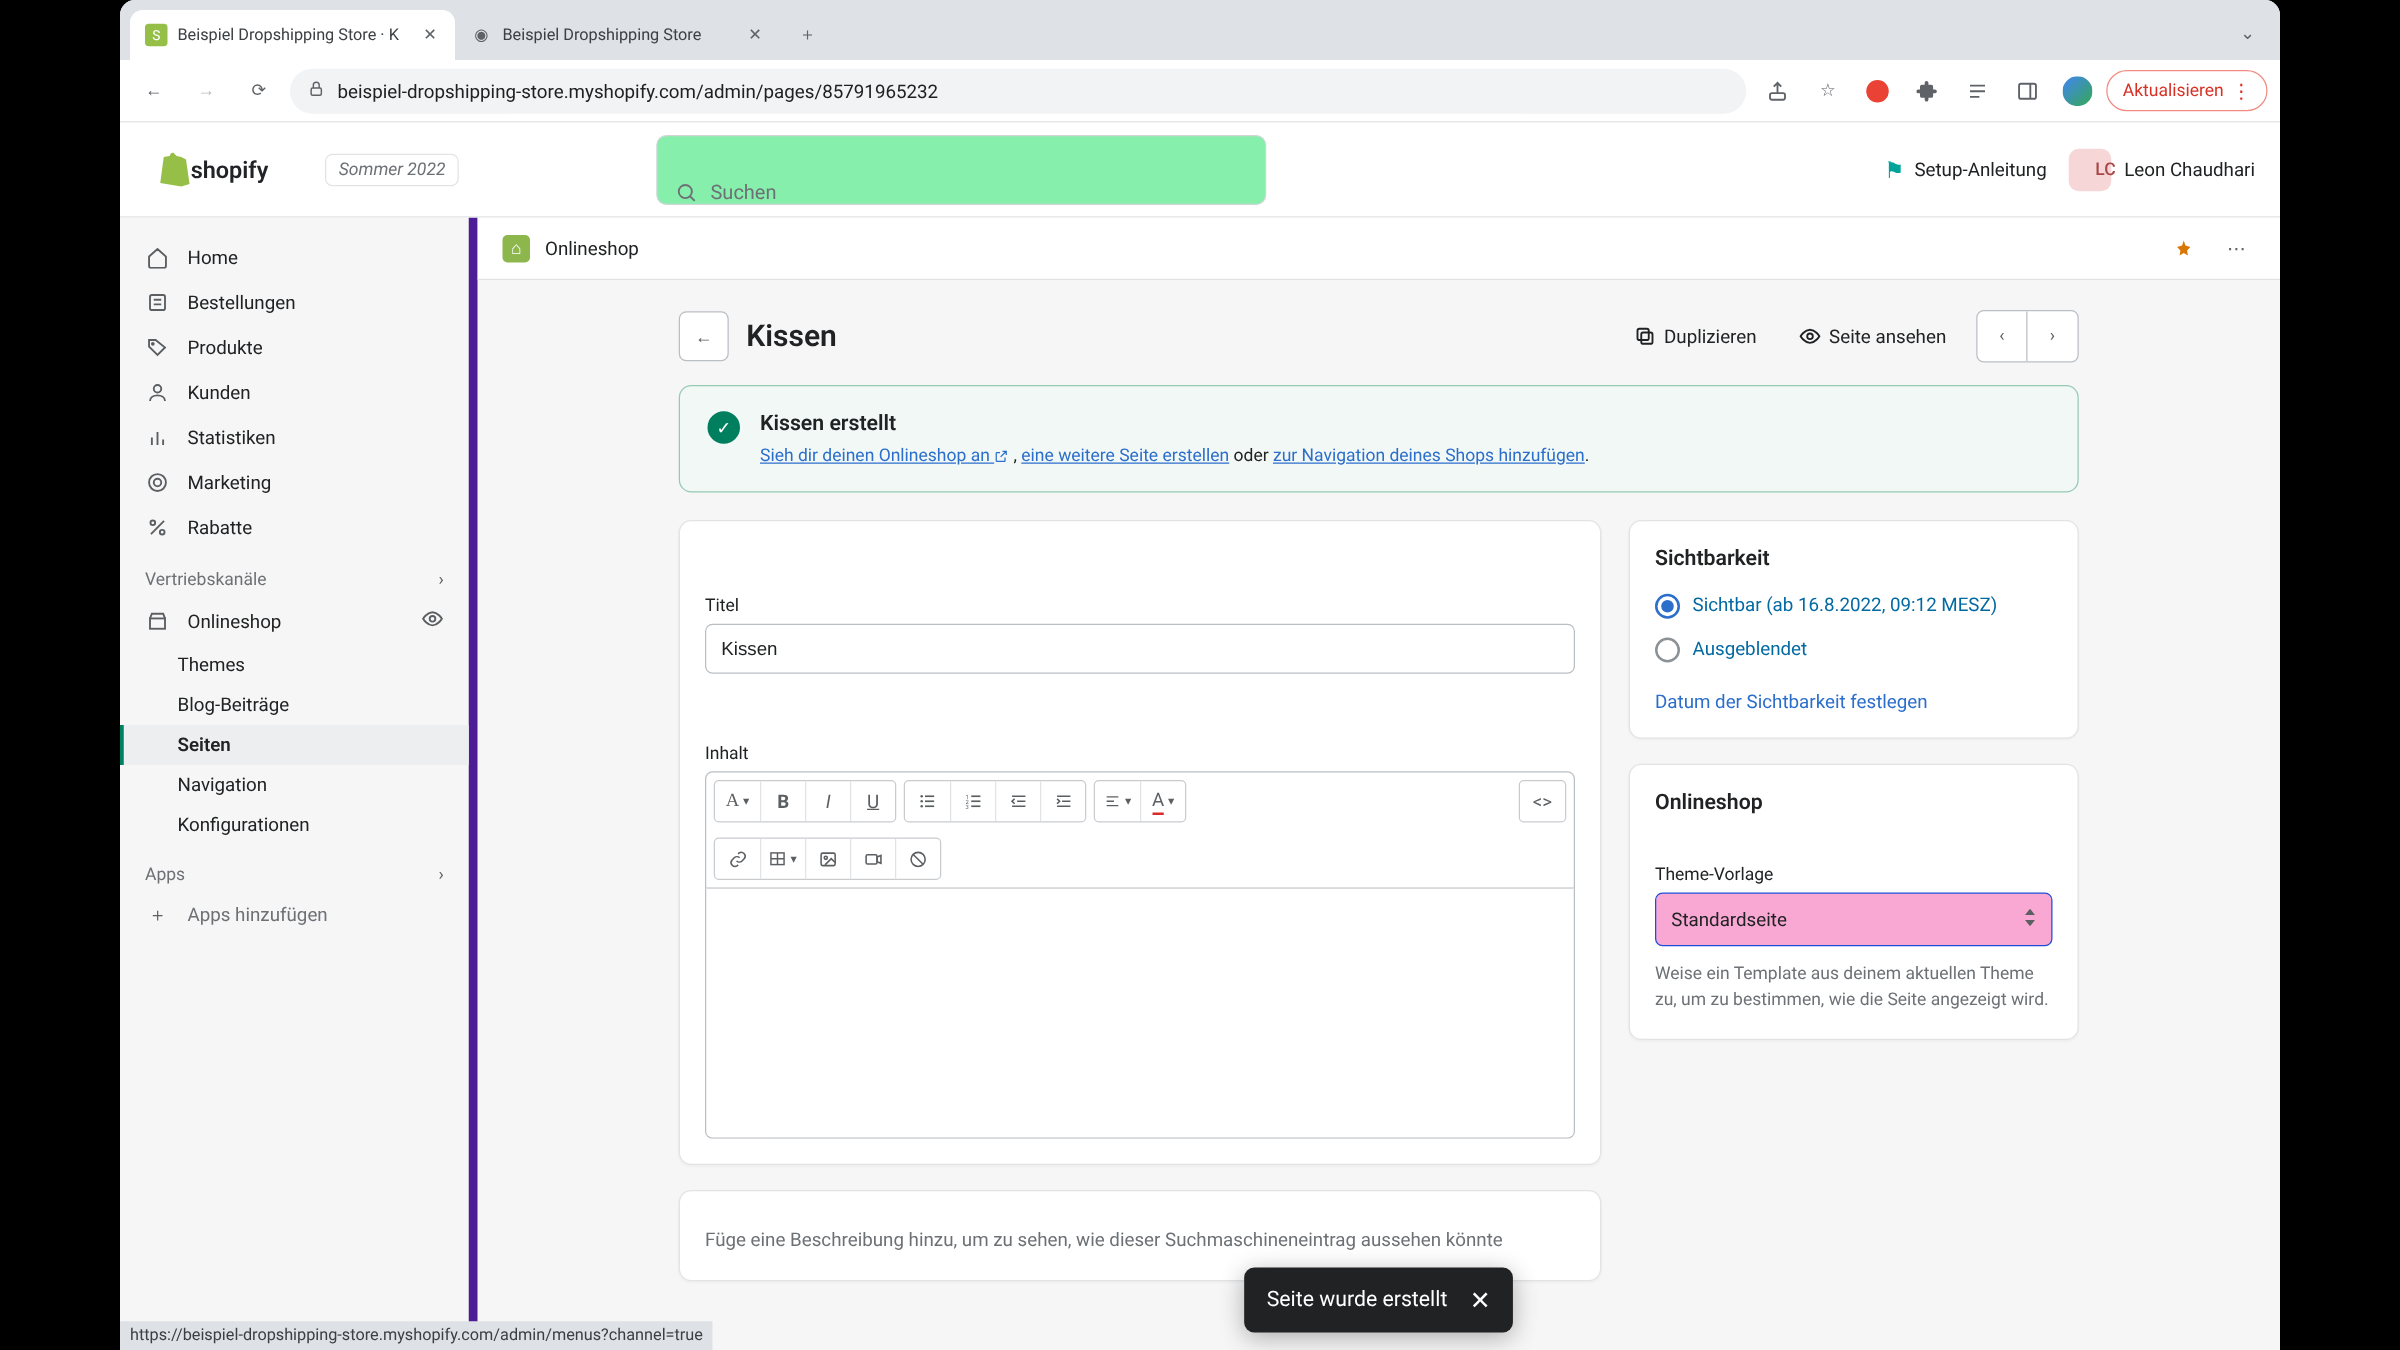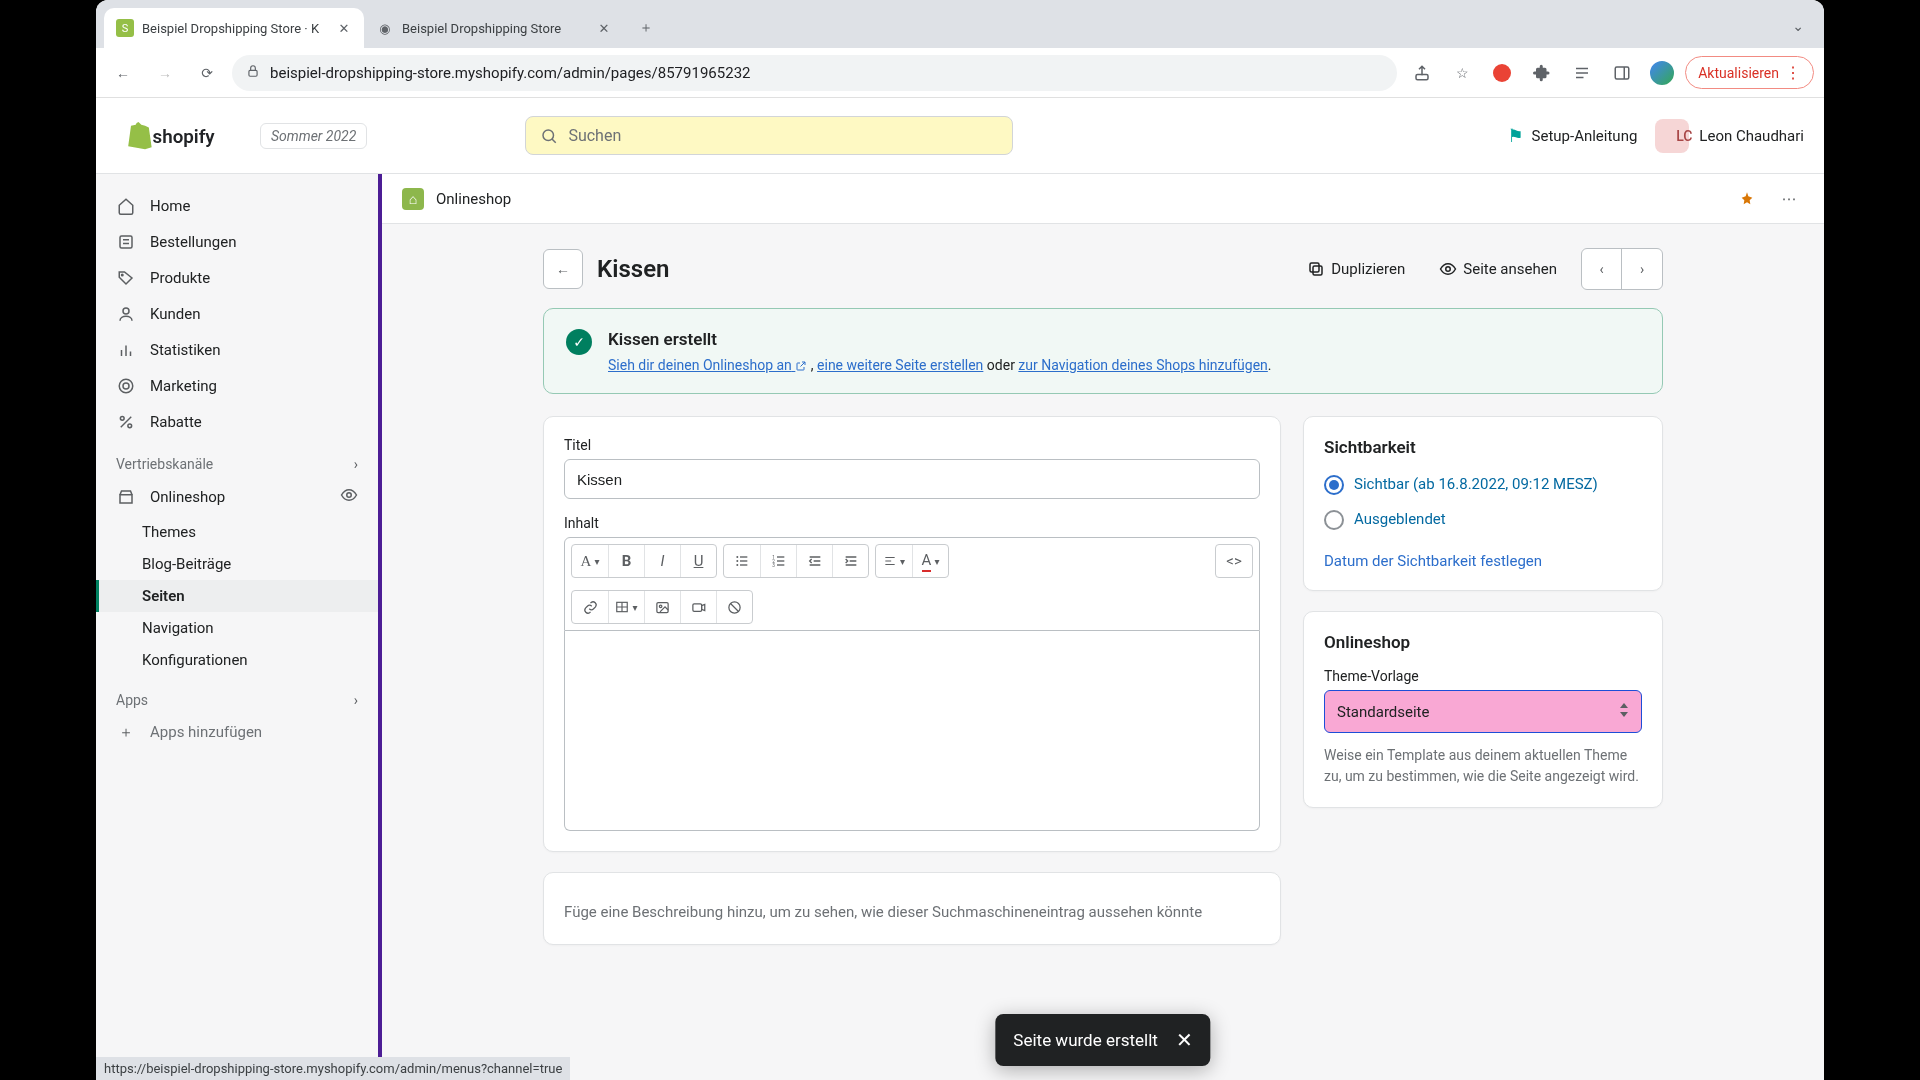--- a/index.html
+++ b/index.html
@@ -69,37 +69,37 @@
 .logo {
   display: flex; align-items: center; gap: 10px;
 }
 .logo svg { height: 30px; }
 .season {
   color: #6d7175; font-size: 14px; font-style: italic; border:1px solid #e1e3e5;
   padding: 4px 10px; border-radius: 6px;
   margin-left: 6px;
 }
 .search {
-  flex: 1; max-width: 700px; height: 39px; background: #fef9c3;
+  flex: 1; max-width: 700px; height: 56px; background: #86efac;
   border: 1px solid #d2d5d8; border-radius: 8px;
-  display: flex; align-items: center; padding: 0 14px; gap: 10px;
+  display: flex; align-items: flex-end; padding: 0 14px; gap: 10px;
   color: #6d7175; font-size: 16px;
   margin: 0 auto 0 140px;
 }
 .setup { display: flex; align-items: center; gap: 8px; color: #202223; font-size: 15px; }
 .flag { color: #00a39a; font-size:18px; }
 .user { display: flex; align-items: center; gap: 10px; font-size: 15px; color:#202223; }
 .avatar-lc {
   width: 34px; height: 34px; border-radius: 8px; background: #f6d6d6;
   display: flex; align-items: center; justify-content: center;
   color: #a84747; font-weight: 500; font-size: 14px; padding-left: 24px;
 }
 .body { flex: 1; display: flex; overflow: hidden; }
 .sidebar {
-  width: 286px; background: #f6f6f7; border-right: 4px solid #4c1d95;
+  width: 286px; background: #f6f6f7; border-right: 7px solid #4c1d95;
   padding: 14px 0; display: flex; flex-direction: column;
   position: relative;
 }
 .nav-item {
   display: flex; align-items: center; gap: 14px;
   padding: 8px 20px; color: #202223; font-size: 15px;
   cursor: pointer;
 }
 .nav-item .ico { width: 20px; height: 20px; display:flex; align-items:center; justify-content:center; color:#5c5f62; }
 .nav-section {
@@ -173,21 +173,21 @@
 .banner a { color:#2c6ecb; text-decoration: underline; }
 
 .cols { display: flex; gap: 22px; align-items: flex-start; }
 .col-main { flex: 1; min-width: 0; }
 .col-side { width: 360px; flex-shrink:0; }
 .card {
   background:#fff; border:1px solid #e1e3e5; border-radius:10px;
   padding: 20px; margin-bottom: 20px;
   box-shadow: 0 1px 2px rgba(0,0,0,0.03);
 }
-.label { font-size: 14px; color:#202223; margin-bottom: 6px; }
+.label { font-size: 14px; color:#202223; margin-bottom: 6px; margin-top: 40px; }
 .card-title { font-size: 17px; font-weight:600; color:#202223; margin-bottom: 16px; }
 .input {
   width: 100%; height: 40px; border: 1px solid #babfc3; border-radius: 6px;
   padding: 0 12px; font-size: 15px; color:#202223;
 }
 .toolbar {
   border: 1px solid #babfc3; border-radius: 6px 6px 0 0;
   display: flex; flex-wrap: wrap; padding: 6px; gap: 6px;
   background:#fff;
 }

